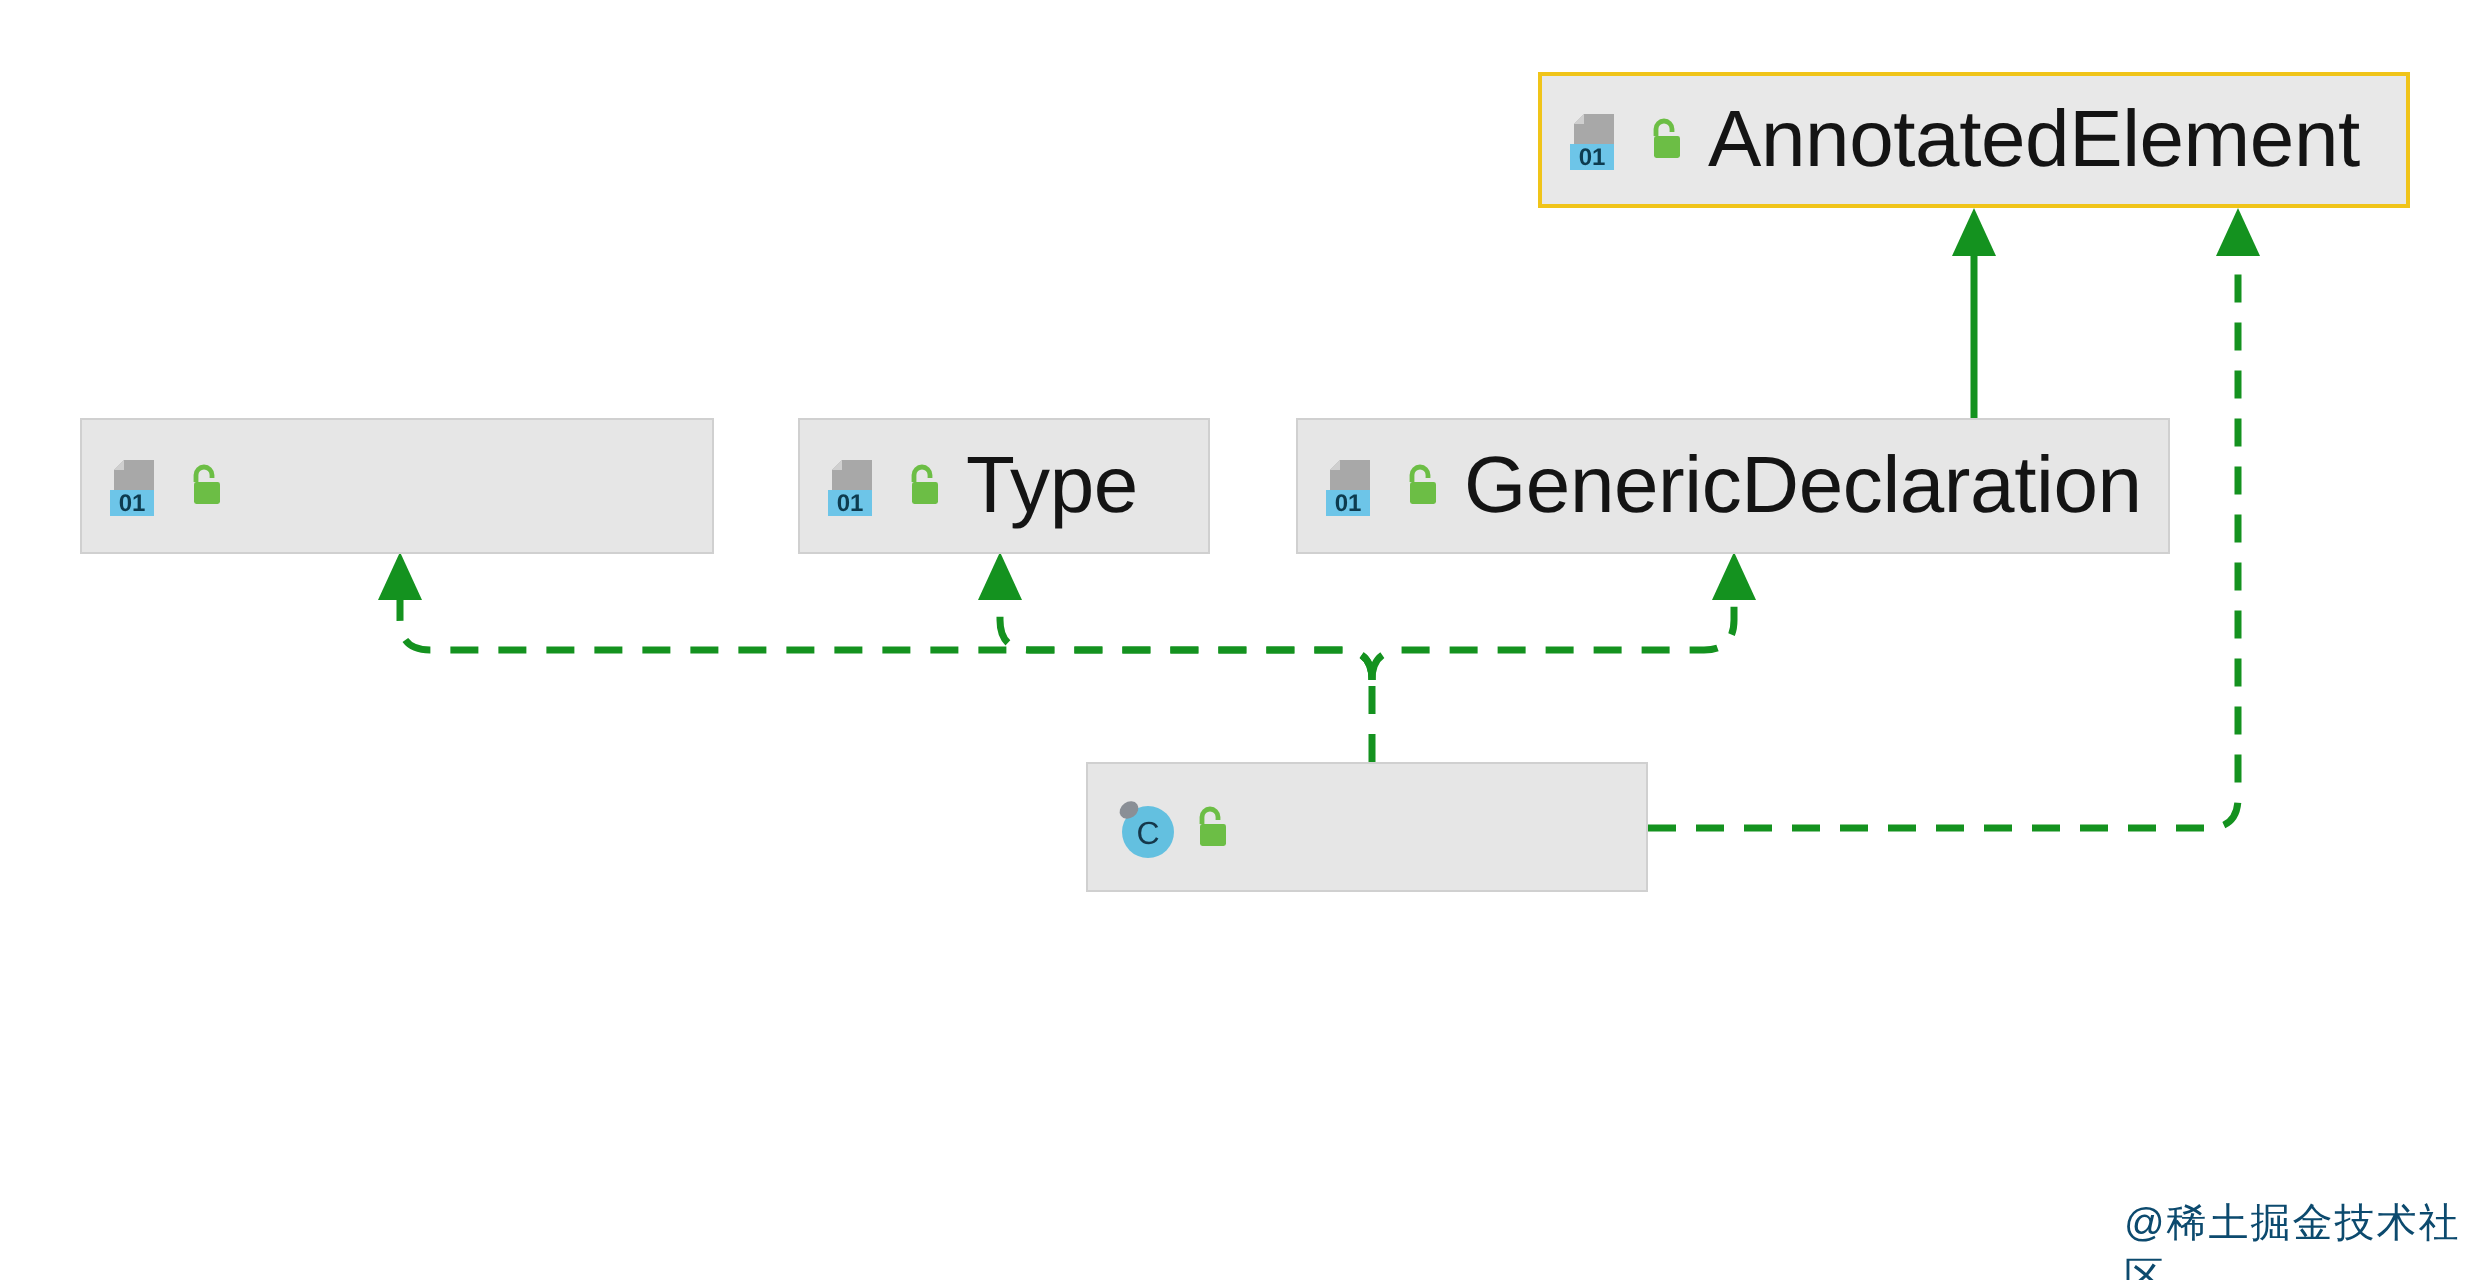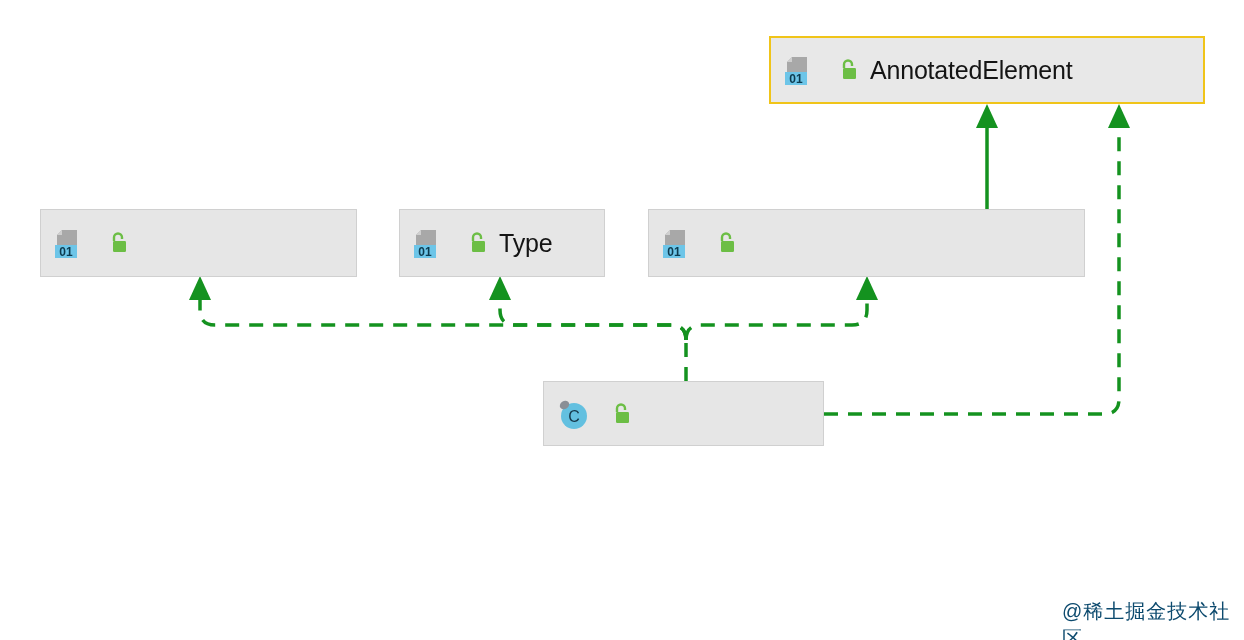--- a/index.html
+++ b/index.html
@@ -43,40 +43,39 @@
     align-items: center;
     padding: 0 14px 0 12px;
     white-space: nowrap;
   }
   .node.selected {
     border: 2px solid #f0c419;
     background: #e8e8e8;
   }
 
   .node-label {
-    font-size: 25px;
+    font-size: 40px;
     color: #141414;
     letter-spacing: -0.2px;
     line-height: 1;
     margin-left: 12px;
     font-weight: 400;
   }
   .node-label .tparam {
     color: #1a7f8e;
   }
   .node-label .brackets {
     color: #141414;
   }
 
   
   .icon-group {
     display: flex;
     align-items: center;
     flex: 0 0 auto;
-    gap: 16px;
   }
   .type-icon {
     position: relative;
     width: 34px;
     height: 34px;
     flex: 0 0 auto;
   }
   .lock-icon {
     position: relative;
     width: 20px;
@@ -206,20 +205,21 @@
           <text x="13" y="29.5" font-family="'Liberation Sans',sans-serif" font-size="12" font-weight="bold" fill="#0d3b4f" text-anchor="middle">01</text>
         </svg>
       </span>
       <span class="lock-icon">
         <svg viewBox="0 0 20 22" width="20" height="22">
           <path d="M6 9 L6 5.5 A4 4 0 0 1 14 5.5 L14 7" fill="none" stroke="#6cbe45" stroke-width="2.4"></path>
           <rect x="5" y="9" width="13" height="11" rx="1.2" fill="#6cbe45"></rect>
         </svg>
       </span>
     </span>
+    <span class="node-label">GenericDeclaration</span>
   </div>
 
   <div class="node" style="left:543px; top:381px; width:281px; height:65px;">
     <span class="icon-group">
       <span class="type-icon">
         <svg viewBox="0 0 34 34" width="34" height="34">
           <circle cx="18" cy="19" r="13" fill="#63c0e0"></circle>
           <ellipse cx="8.5" cy="8" rx="5" ry="4" transform="rotate(-35 8.5 8)" fill="#8a8f96"></ellipse>
           <text x="18" y="25" font-family="'Liberation Sans',sans-serif" font-size="16" fill="#15374a" text-anchor="middle">C</text>
         </svg>

